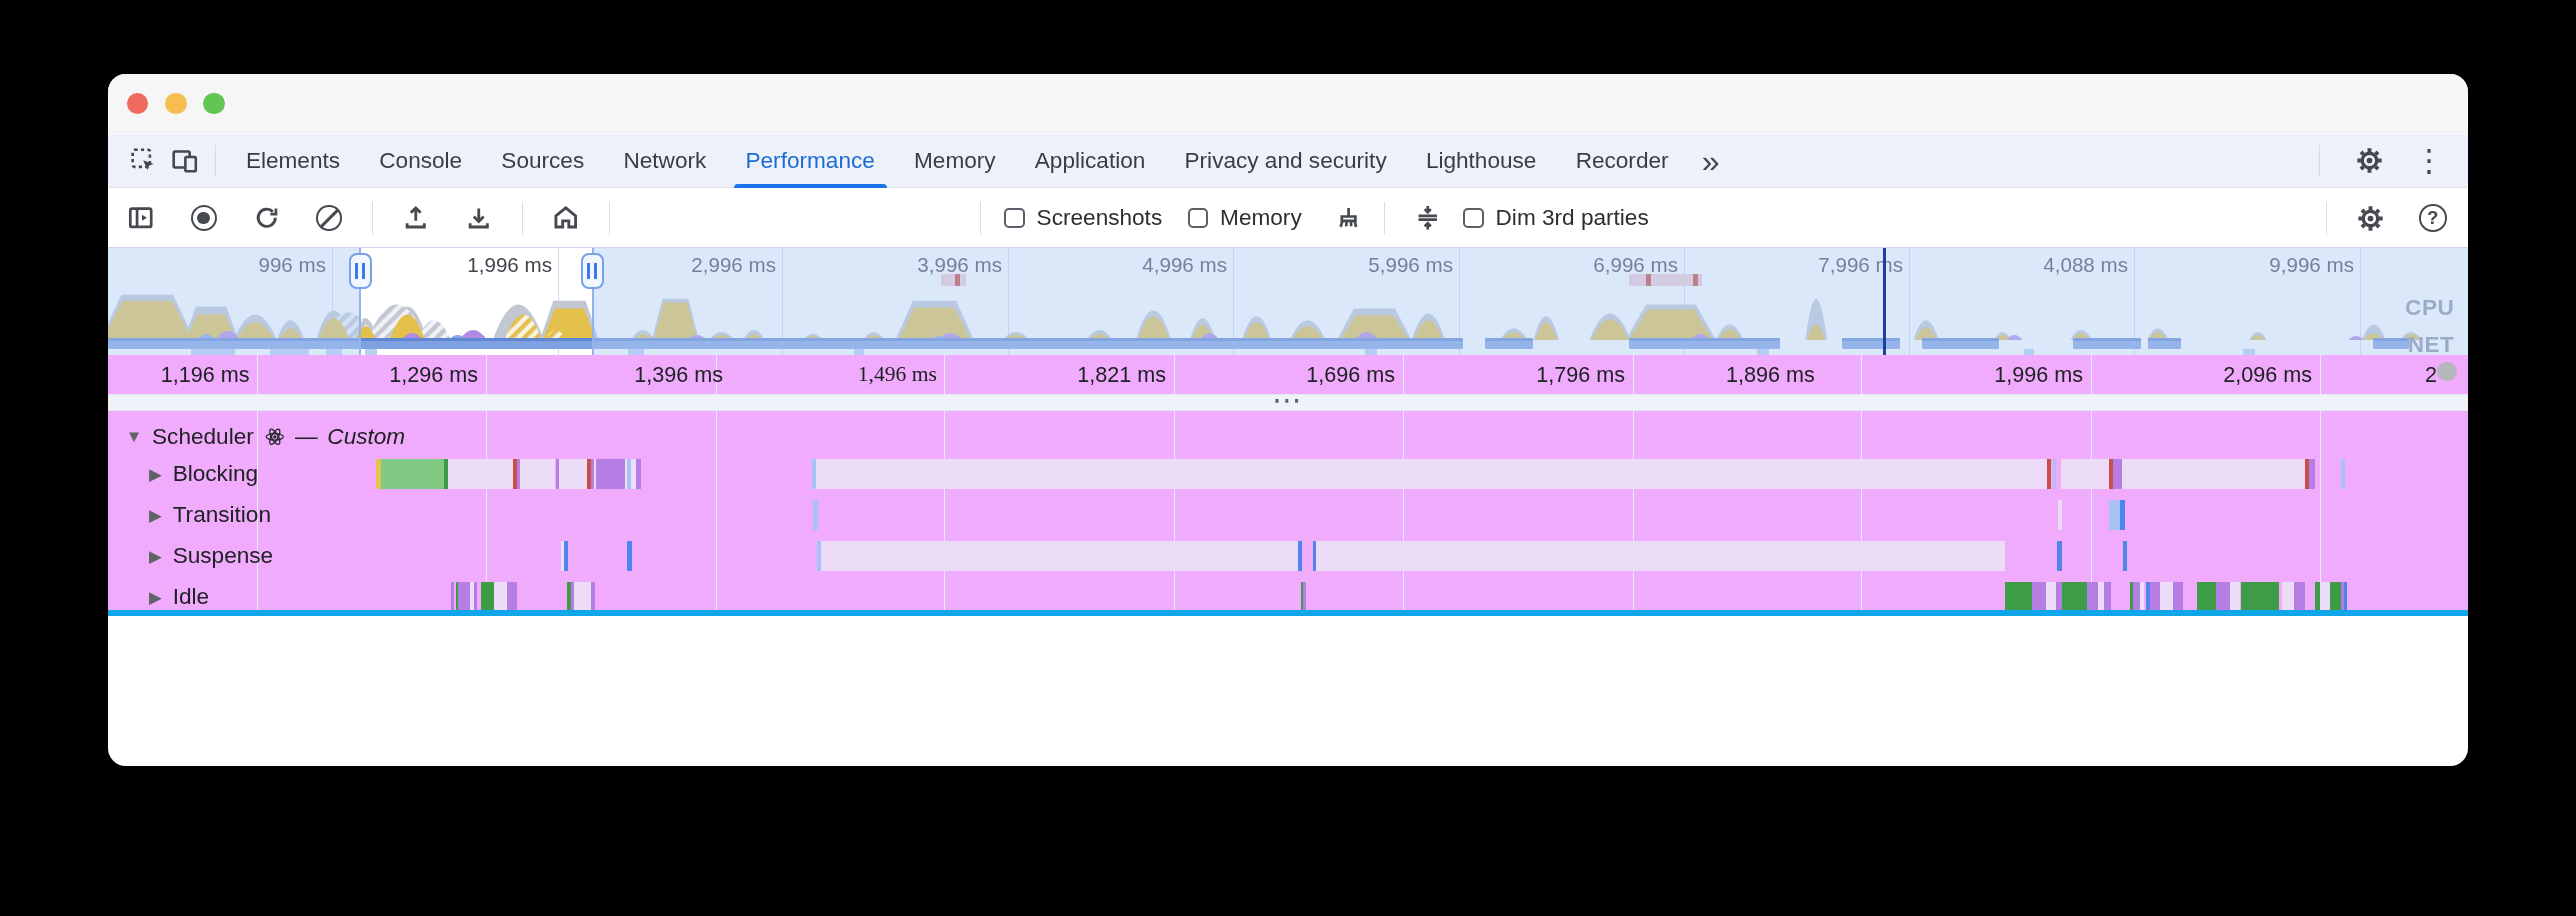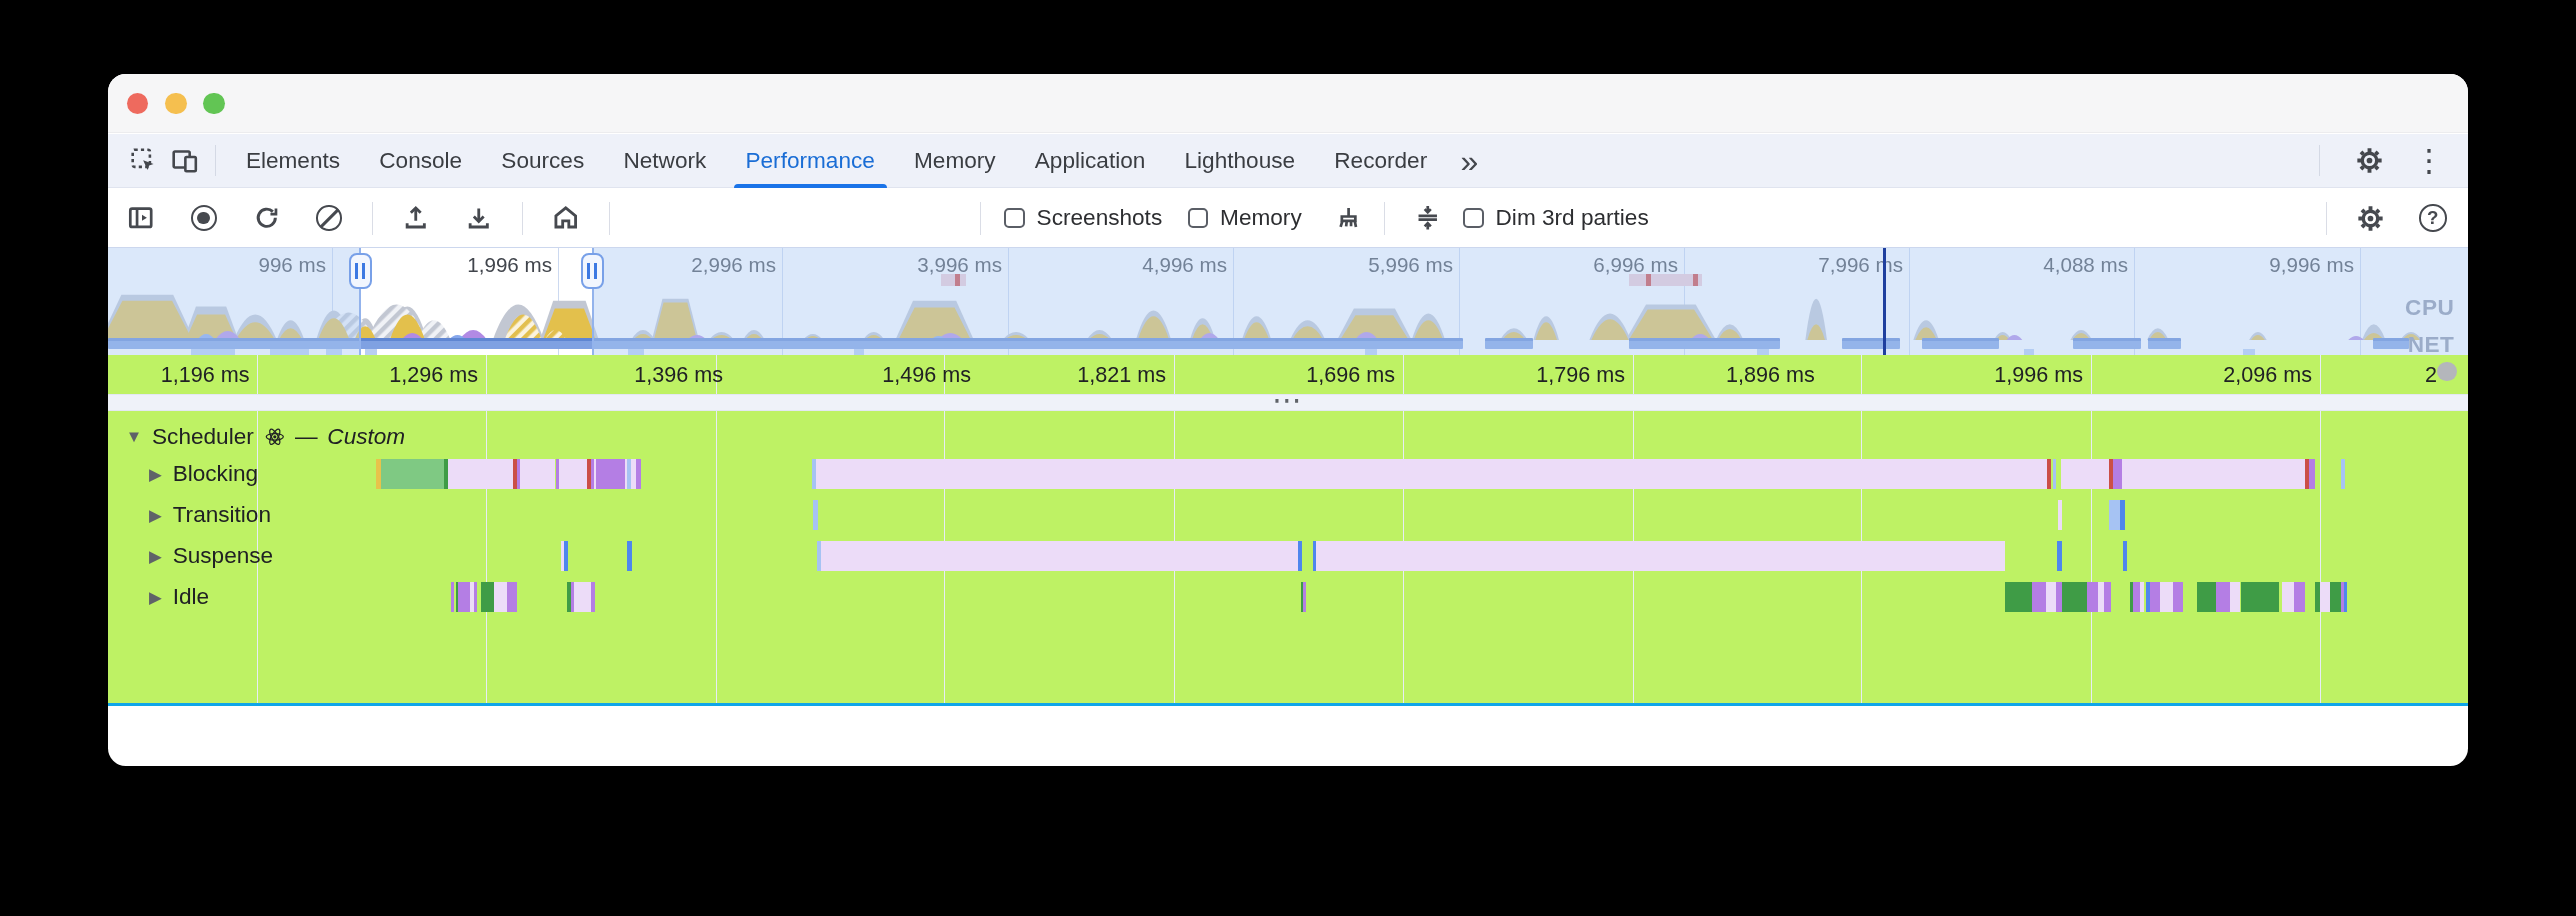--- a/index.html
+++ b/index.html
@@ -44,21 +44,21 @@
   .mk-strip { position:absolute; top:25.5px; height:12.8px; background:#f0cbd1; }
   .mk-tick { position:absolute; top:25.5px; height:12.8px; width:4.9px; background:#cf3e39; }
   .ov-dim { position:absolute; top:0; bottom:0; background:rgba(176,205,245,.45); }
   .ov-bound { position:absolute; top:0; bottom:0; width:2px; background:#93b3ec; }
   .handle { position:absolute; top:4.9px; width:22.6px; height:36px; border-radius:7.9px; background:#f2f6fe; border:2px solid #78a0e8; display:flex; align-items:center; justify-content:center; gap:3.9px; }
   .handle span { width:2.9px; height:15.7px; background:#3d79e2; display:block; }
   .playhead { position:absolute; top:0; bottom:0; width:2.9px; background:#1f3f9e; }
   .side-label { position:absolute; right:13.7px; font-size:22.6px; font-weight:bold; color:#8a93a6; letter-spacing:0.5px; }
 
   
-  .main { position:absolute; top:281px; left:0; right:0; height:351px; background:#bef264; border-bottom:3px solid #0ea5e9; overflow:hidden; }
+  .main { position:absolute; top:281px; left:0; right:0; height:261px; background:#f0abfc; border-bottom:6px solid #0ea5e9; overflow:hidden; }
   .m-grid { position:absolute; top:0; bottom:0; width:1px; background:#e7ecf6; }
   .r-label { position:absolute; top:6.9px; width:167px; text-align:right; font-size:21.6px; color:#202124; }
   .r-end { position:absolute; top:6.9px; left:2317px; font-size:21.6px; color:#202124; }
   .scroll-dot { position:absolute; left:2329px; top:6.9px; width:19.6px; height:19.6px; border-radius:50%; background:#b4b6bb; }
   .expander { position:absolute; top:39px; left:0; right:0; height:16.7px; background:#eff2f9; border-top:1px solid #e3e8f3; border-bottom:1px solid #e3e8f3; text-align:center; font-size:29.5px; line-height:9.8px; color:#5f6368; letter-spacing:2px; }
   .trk-header { position:absolute; top:65px; height:33px; left:17.7px; display:flex; align-items:center; gap:9.8px; font-size:22.6px; color:#202124; }
   .tri { font-size:16.7px; color:#5f6368; }
   .subtitle { font-style:italic; }
   .row-label { position:absolute; left:41px; height:30px; display:flex; align-items:center; gap:10.8px; font-size:22.6px; color:#202124; }
   .lanes { position:absolute; inset:0; }
@@ -89,20 +89,21 @@
       </svg>
     </div>
     <div class="vdiv"></div>
     <div class="tab">Elements</div>
     <div class="tab">Console</div>
     <div class="tab">Sources</div>
     <div class="tab">Network</div>
     <div class="tab selected">Performance</div>
     <div class="tab">Memory</div>
     <div class="tab">Application</div>
+    <div class="tab">Privacy and security</div>
     <div class="tab">Lighthouse</div>
     <div class="tab">Recorder</div>
     <div class="more-tabs">»</div>
     <div class="tab-actions">
       <div class="vdiv"></div>
       <div class="tb-icon">
         <svg width="31" height="31" viewBox="0 0 24 24" fill="none" stroke="currentColor" stroke-width="2.6">
           <circle cx="12" cy="12" r="5.6"></circle>
           <circle cx="12" cy="12" r="2.2" fill="currentColor" stroke="none"></circle>
           <g stroke-width="3">
@@ -412,21 +413,21 @@
         <div class="m-grid" style="left: 1295px;"></div>
         <div class="m-grid" style="left: 1525px;"></div>
         <div class="m-grid" style="left: 1753px;"></div>
         <div class="m-grid" style="left: 1983px;"></div>
         <div class="m-grid" style="left: 2212px;"></div>
       </div>
     <div id="ruler-labels">
         <div class="r-label" style="left: -25.5px;">1,196 ms</div>
         <div class="r-label" style="left: 203px;">1,296 ms</div>
         <div class="r-label" style="left: 448px;">1,396 ms</div>
-        <div class="r-label" style="left: 696px;">1,496 ms</div>
+        <div class="r-label" style="left: 662px; font-family: Liberation Serif, serif;">1,496 ms</div>
         <div class="r-label" style="left: 891px;">1,821 ms</div>
         <div class="r-label" style="left: 1120px;">1,696 ms</div>
         <div class="r-label" style="left: 1350px;">1,796 ms</div>
         <div class="r-label" style="left: 1579px; text-align: center;">1,896 ms</div>
         <div class="r-label" style="left: 1808px;">1,996 ms</div>
         <div class="r-label" style="left: 2037px;">2,096 ms</div>
       </div>
     <div class="r-end">2</div>
     <div class="scroll-dot"></div>
     <div class="expander">⋯</div>

